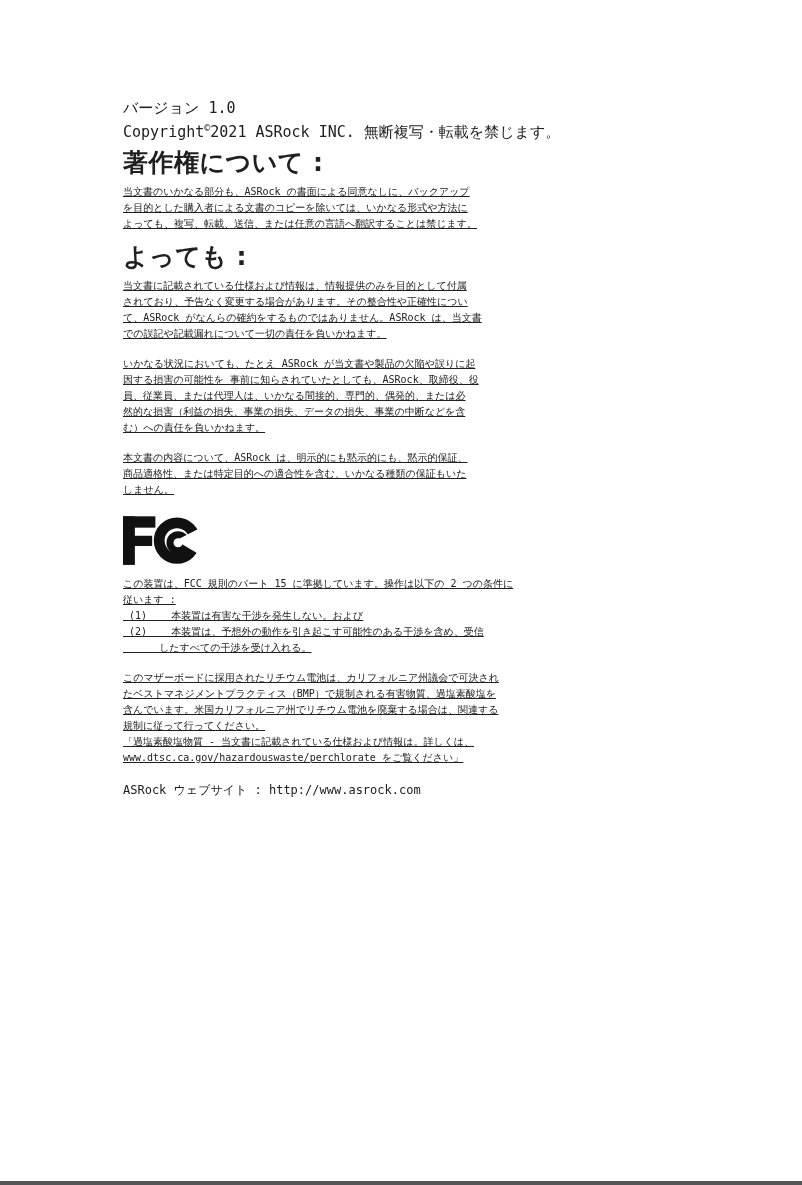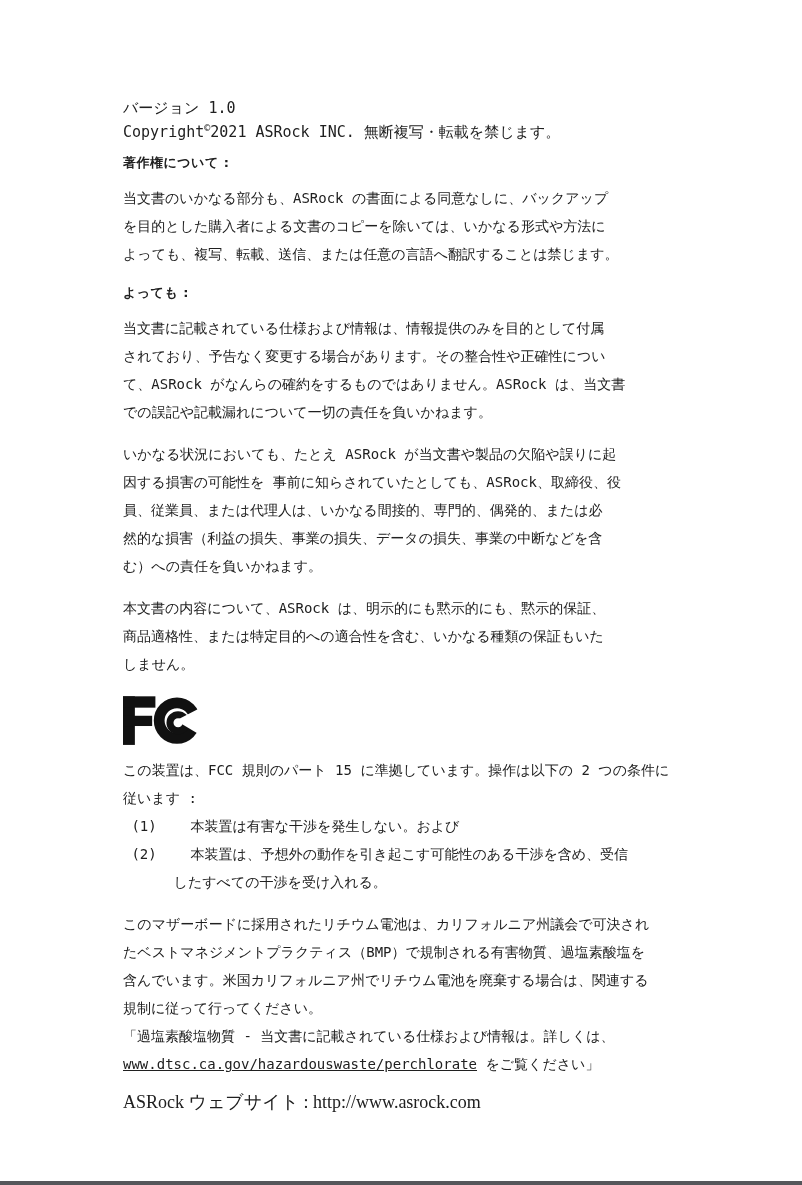--- a/index.html
+++ b/index.html
@@ -15,33 +15,34 @@
   .content {
     position: absolute;
     left: 123px; top: 96px;
     width: 640px;
   }
   .meta { margin-bottom: 5px; }
   .meta-line { font-size: 15px; line-height: 24px; white-space: pre-wrap; }
   .meta-line sup { font-size: 10px; line-height: 0; vertical-align: super; }
   .heading {
     font-family: "DejaVu Sans", "Liberation Sans", sans-serif;
-    font-size: 13px; font-weight: bold;
+    font-size: 25px; font-weight: bold;
     line-height: 22px;
     margin: 8px 0 10px 0;
     letter-spacing: 0.5px;
   }
   .para {
-    font-size: 14px; line-height: 28px;
+    font-size: 10px; line-height: 16px;
     white-space: pre-wrap;
     margin: 0 0 14px 0;
+    text-decoration: underline;
   }
   .fcc-logo { margin: 10px 0 10px 0; height: 54px; }
   .link { text-decoration: underline; color: inherit; cursor: pointer; }
-  .website-line { font-size: 18px; line-height: 20px; white-space: pre-wrap; font-family: Liberation Serif, serif; }
+  .website-line { font-size: 12px; line-height: 20px; white-space: pre-wrap; }
   .bottom-bar {
     position: absolute;
     left: 0; bottom: 0;
     width: 802px; height: 4px;
     background: #55565a;
   }
 </style>
 </head>
 <body>
 

